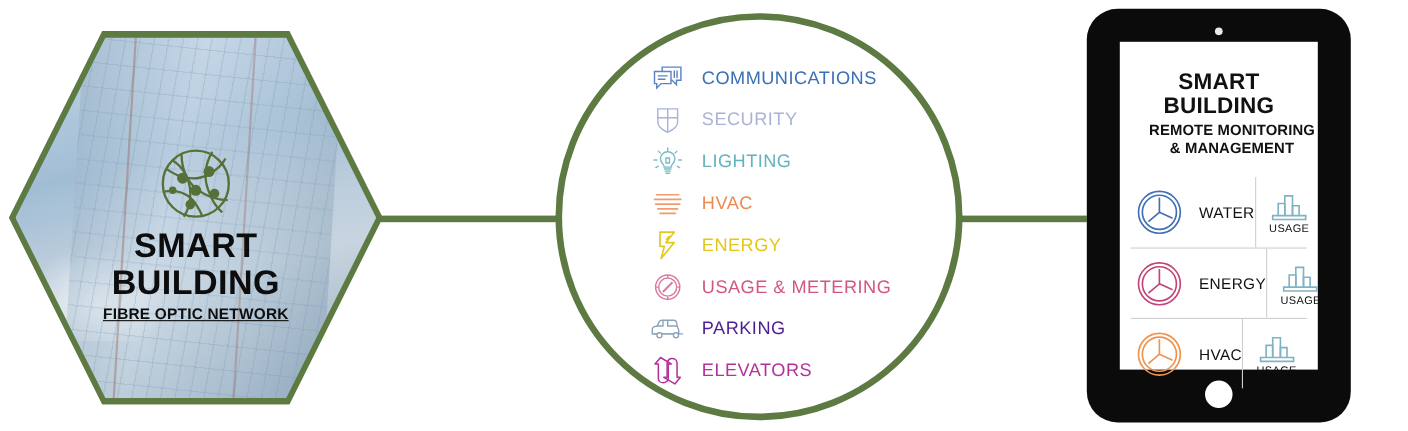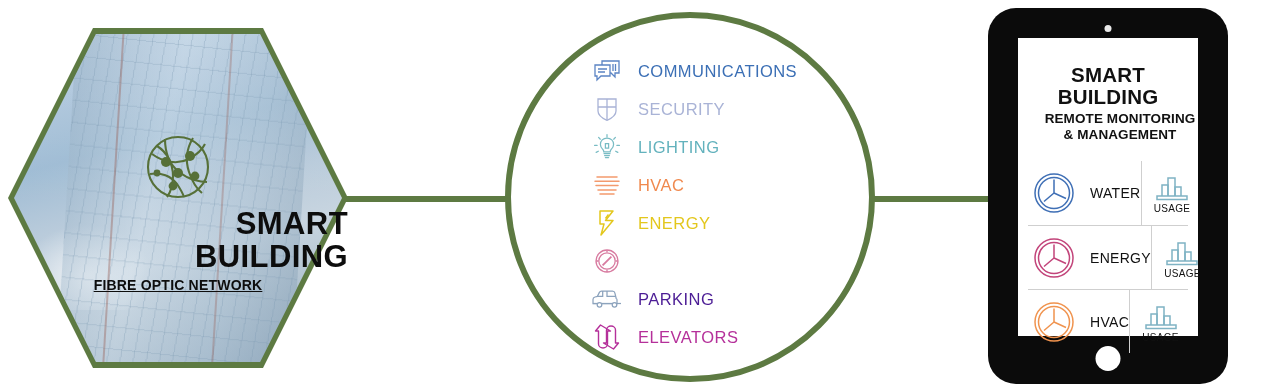--- a/index.html
+++ b/index.html
@@ -44,21 +44,21 @@
   .sky-cloud {
     position: absolute; left: 2%; bottom: 16%; width: 40%; height: 26%;
     background: radial-gradient(ellipse at 50% 60%, rgba(255,255,255,.75), rgba(255,255,255,0) 70%);
   }
   .hex-logo { position: absolute; left: 50%; top: 104px; transform: translateX(-50%); }
   .hex-text {
     position: absolute; left: 0; right: 0; top: 180px;
     text-align: center; color: #0d0d0d; line-height: 1.0;
   }
   .hex-text .l1, .hex-text .l2 {
-    font-size: 31px; font-weight: 700; letter-spacing: .4px; display: block; text-align: right;
+    font-size: 31px; font-weight: 700; letter-spacing: .4px; display: block;
   }
   .hex-text .l2 { margin-top: 2px; }
   .hex-text .l3 {
     display: block; margin-top: 6px;
     font-size: 14px; font-weight: 700; letter-spacing: .2px; text-decoration: underline;
   }
 
   
   .conn { position: absolute; height: 6px; background: #5d7a42; }
   .conn-left  { left: 344px; top: 196px; width: 164px; }
@@ -244,20 +244,21 @@
       <span class="svc-icon">
         <svg width="26" height="26" viewBox="0 0 26 26">
           <g fill="none" stroke="#d87ba0" stroke-width="1.3">
             <circle cx="13" cy="13" r="11"></circle>
             <circle cx="13" cy="13" r="8.2"></circle>
             <path d="M8.6 17.4L17.4 8.6" stroke-width="1.8"></path>
             <path d="M13 2v2.3M13 21.7V24M2 13h2.3M21.7 13H24"></path>
           </g>
         </svg>
       </span>
+      <span class="svc-label" style="color:#d2567f">USAGE &amp; METERING</span>
     </div>
 
     <div class="svc-row">
       <span class="svc-icon">
         <svg width="32" height="22" viewBox="0 0 32 22">
           <g fill="none" stroke="#8ca3bd" stroke-width="1.25">
             <path d="M2 15.5v-4c0-1.2.8-2.2 2-2.5l2.4-.6 2-4c.4-.8 1.2-1.3 2.1-1.3h11c1.2 0 2.2.8 2.4 2l1.3 5.4c.5.2.8.7.8 1.3v3.7z"></path>
             <path d="M6.4 8.4h5.3V3.1M16 3.1v5.3h8.6"></path>
             <path d="M2 15.5h28"></path>
             <circle cx="8.5" cy="16.8" r="2.3" fill="#fff"></circle>

